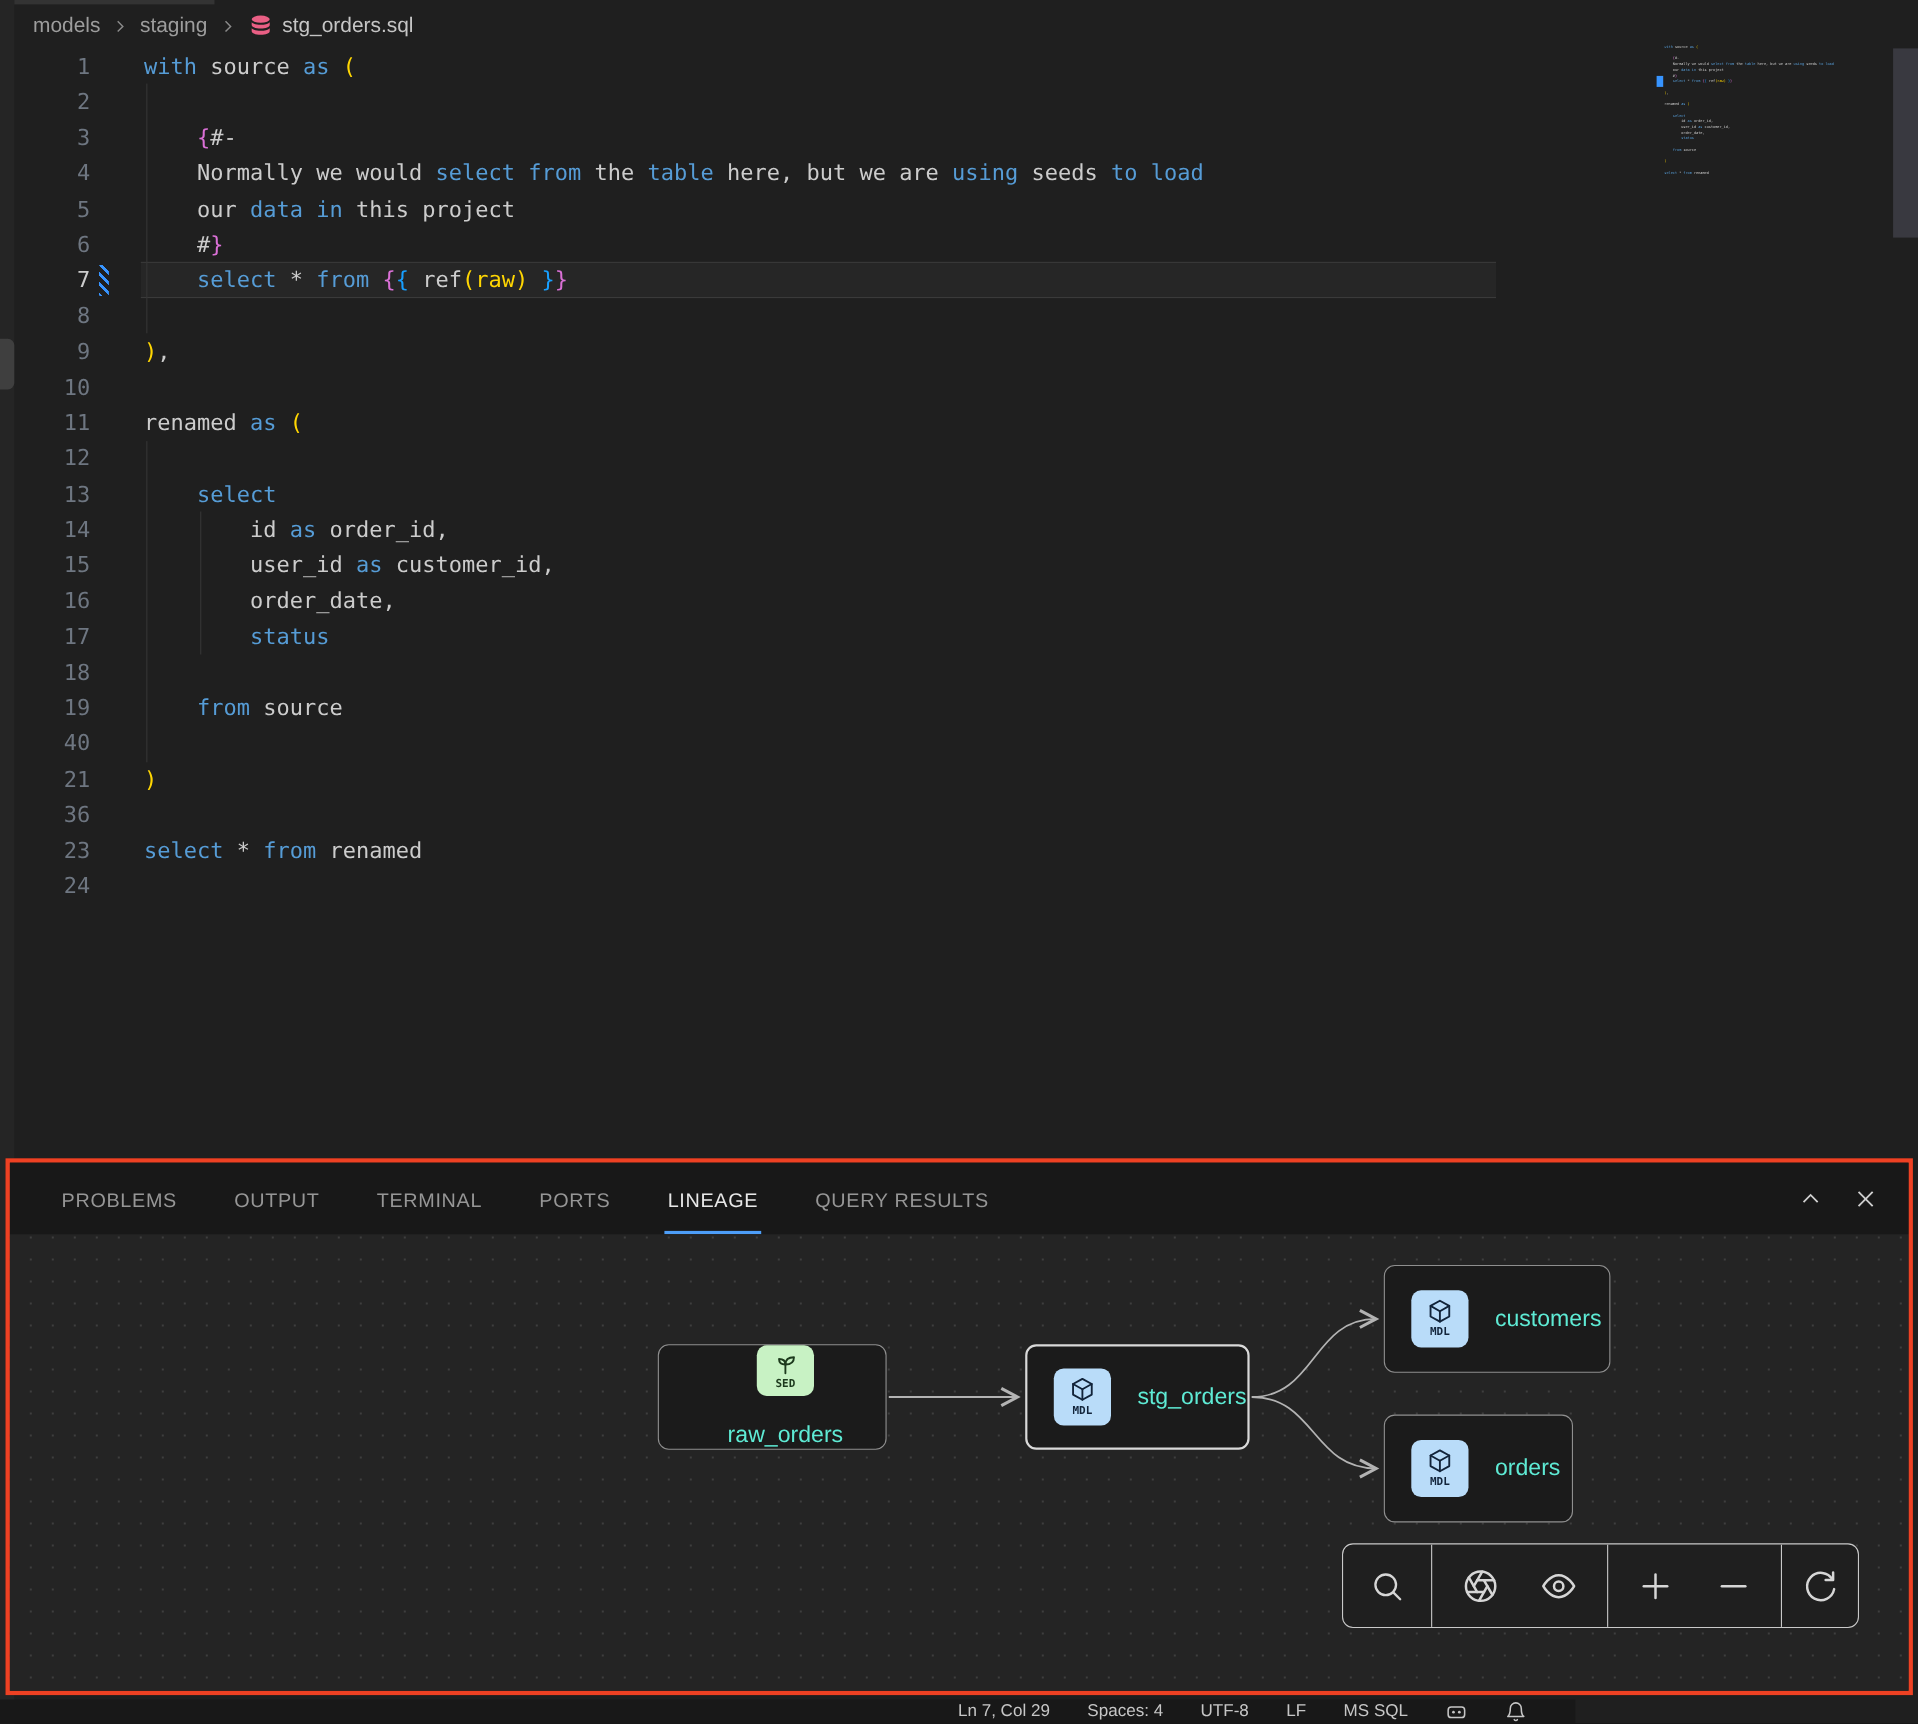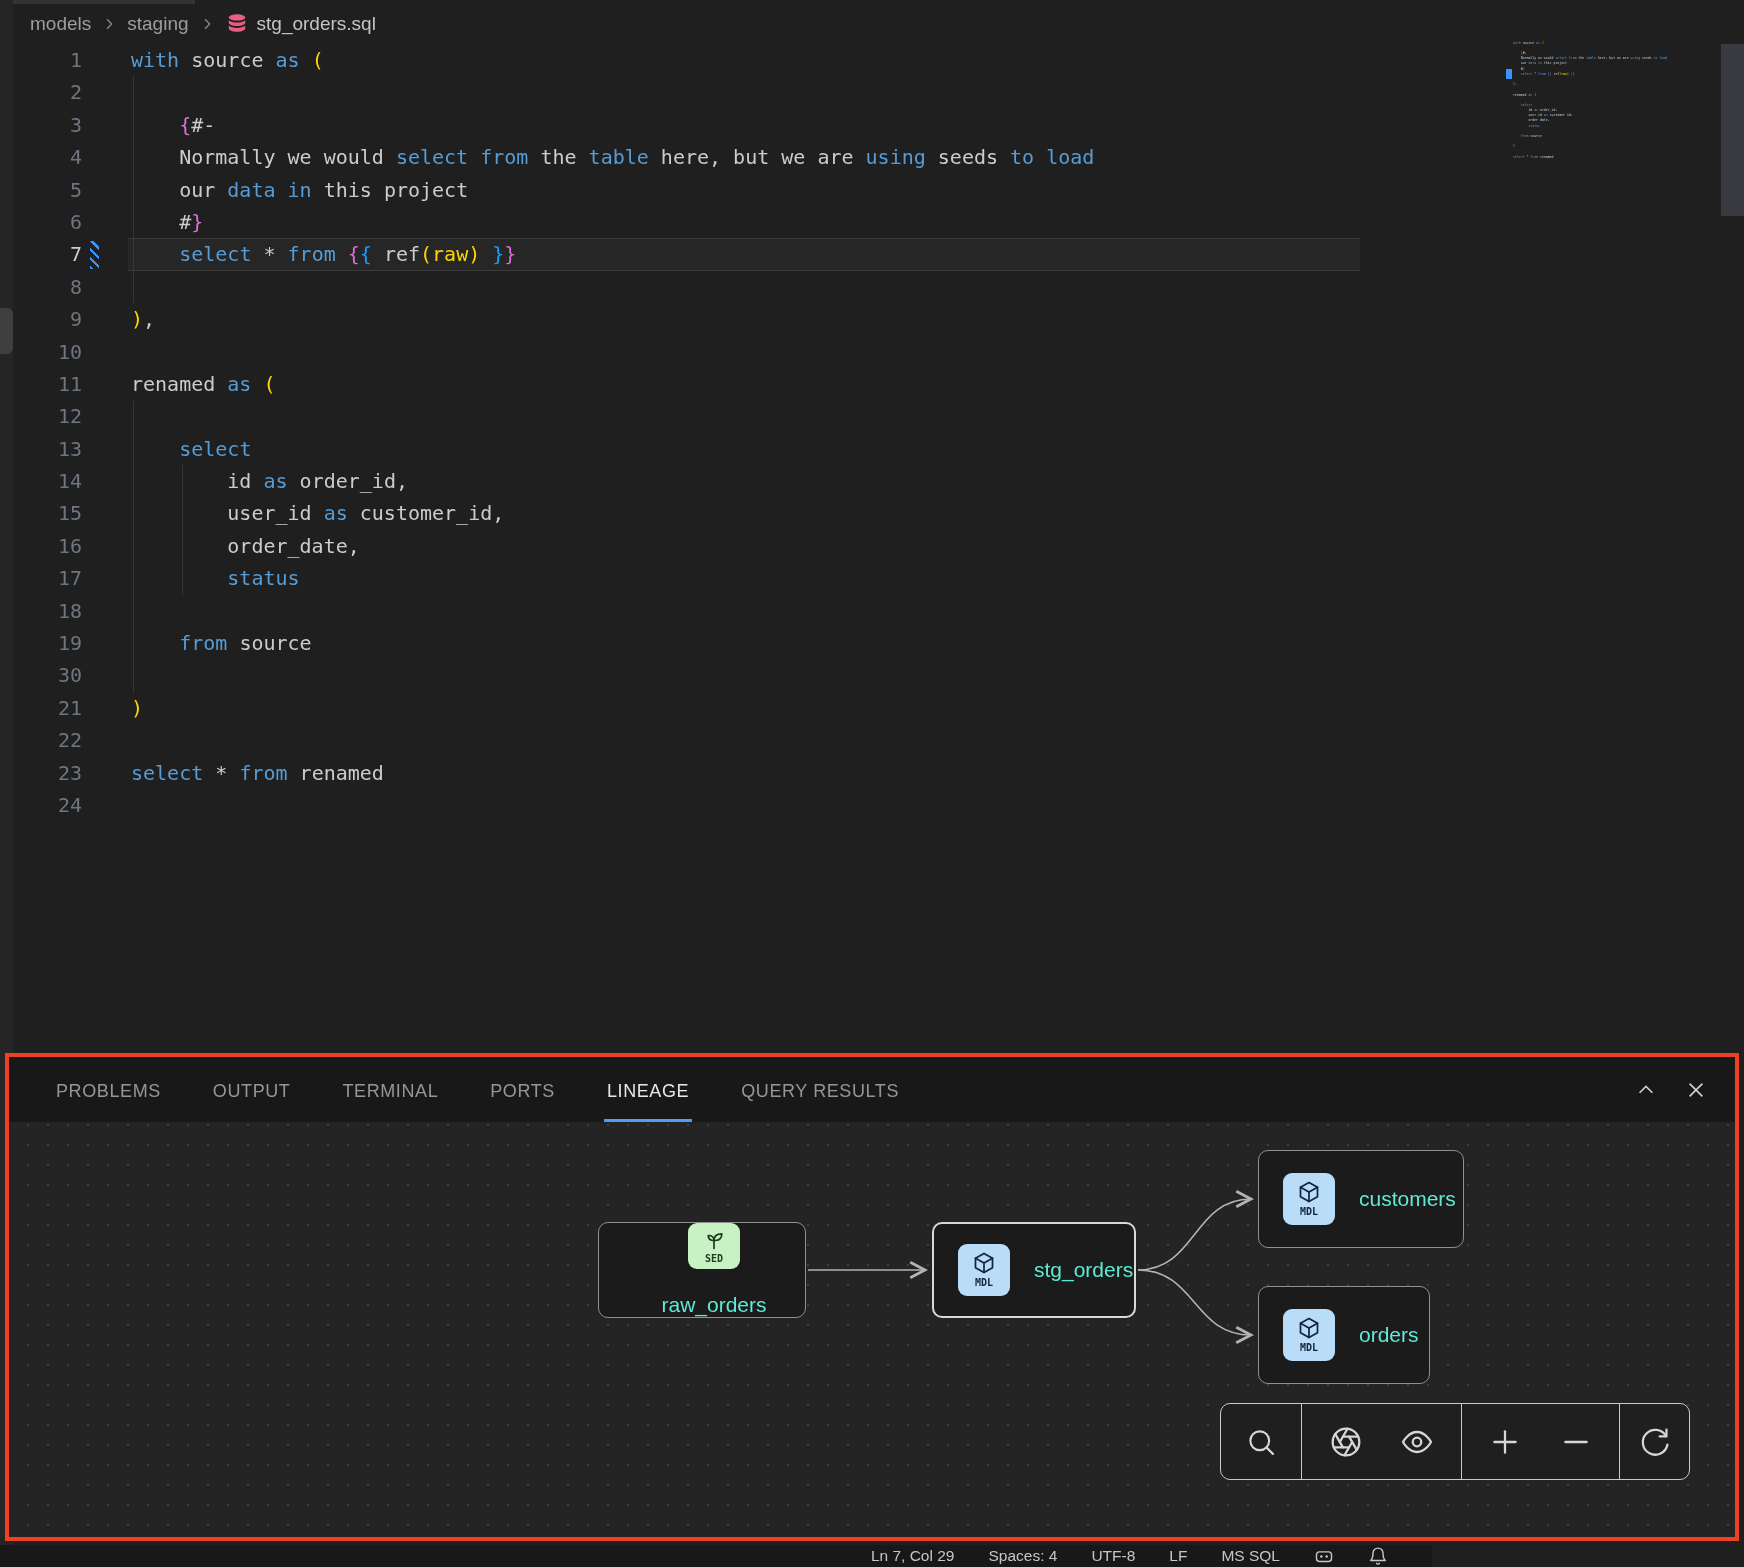--- a/index.html
+++ b/index.html
@@ -138,23 +138,23 @@
       <div class="crow"><span class="ln">10</span><span class="deco"></span></div>
       <div class="crow"><span class="ln">11</span><span class="deco"></span><span class="tk-fg">renamed </span><span class="tk-kw">as</span><span class="tk-fg"> </span><span class="tk-gold">(</span></div>
       <div class="crow"><span class="ln">12</span><span class="deco"></span></div>
       <div class="crow"><span class="ln">13</span><span class="deco"></span><span class="tk-fg">    </span><span class="tk-kw">select</span></div>
       <div class="crow"><span class="ln">14</span><span class="deco"></span><span class="tk-fg">        id </span><span class="tk-kw">as</span><span class="tk-fg"> order_id,</span></div>
       <div class="crow"><span class="ln">15</span><span class="deco"></span><span class="tk-fg">        user_id </span><span class="tk-kw">as</span><span class="tk-fg"> customer_id,</span></div>
       <div class="crow"><span class="ln">16</span><span class="deco"></span><span class="tk-fg">        order_date,</span></div>
       <div class="crow"><span class="ln">17</span><span class="deco"></span><span class="tk-fg">        </span><span class="tk-kw">status</span></div>
       <div class="crow"><span class="ln">18</span><span class="deco"></span></div>
       <div class="crow"><span class="ln">19</span><span class="deco"></span><span class="tk-fg">    </span><span class="tk-kw">from</span><span class="tk-fg"> source</span></div>
-      <div class="crow"><span class="ln">30</span><span class="deco"></span></div>
+      <div class="crow"><span class="ln">40</span><span class="deco"></span></div>
       <div class="crow"><span class="ln">21</span><span class="deco"></span><span class="tk-gold">)</span></div>
-      <div class="crow"><span class="ln">22</span><span class="deco"></span></div>
+      <div class="crow"><span class="ln">36</span><span class="deco"></span></div>
       <div class="crow"><span class="ln">23</span><span class="deco"></span><span class="tk-kw">select</span><span class="tk-fg"> * </span><span class="tk-kw">from</span><span class="tk-fg"> renamed</span></div>
       <div class="crow"><span class="ln">24</span><span class="deco"></span></div>
     </div>
   <div class="iguide" style="left:133px; top:76px;  height:227px;"></div>
   <div class="iguide" style="left:133px; top:401px; height:292px;"></div>
   <div class="iguide" style="left:182px; top:465px; height:130px;"></div>
 
   <div class="minimap">
     <div class="minimap-inner" id="minimap-inner">
         <div class="crow"><span class="tk-kw">with</span><span class="tk-fg"> source </span><span class="tk-kw">as</span><span class="tk-fg"> </span><span class="tk-gold">(</span></div>

